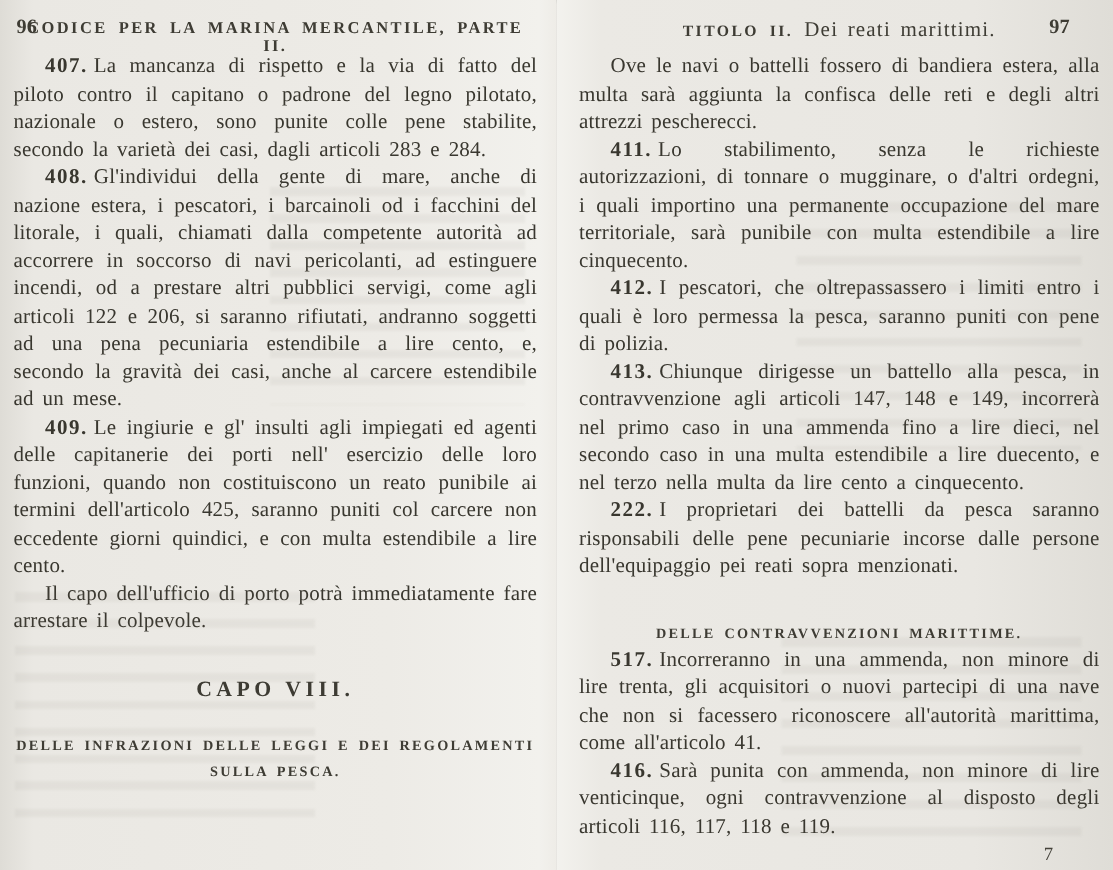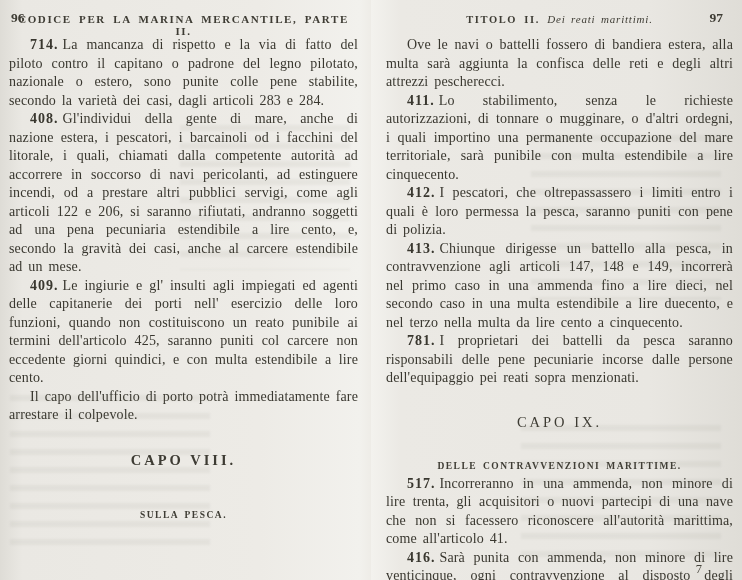--- a/index.html
+++ b/index.html
@@ -22,24 +22,24 @@
     padding:5px 9px 0 15px;
   }
   .edge-top{position:absolute;top:0;left:0;right:0;height:3px;background:linear-gradient(to bottom,rgba(60,58,52,.35),rgba(60,58,52,0));pointer-events:none;}
   .speck{position:absolute;background:#55534c;border-radius:50%;opacity:.55;}
 
   
   .runhead{position:relative;height:19px;margin-top:5px;margin-bottom:7px;
     font-size:11px;letter-spacing:1.6px;word-spacing:3px;font-weight:bold;color:#3e3c34;}
   .runhead .pagenum{position:absolute;top:0;font-size:13.5px;letter-spacing:0;font-weight:bold;}
   .runhead .pagenum.left{left:2px;}
-  .runhead .pagenum.right{right:10px;}
+  .runhead .pagenum.right{right:20px;}
   .runhead .center{display:block;text-align:center;padding-top:3px;}
   .runhead .titolo{font-style:normal;font-size:10.5px;}
-  .runhead .ital{font-style:italic;font-weight:normal;font-size:11px;letter-spacing:.8px;word-spacing:2px;text-transform:none;}
+  .runhead .ital{font-weight:normal;font-size:14px;letter-spacing:.8px;word-spacing:2px;text-transform:none;}
 
   
   .bodytext p{
     margin:0;font-size:14px;line-height:18.5px;text-align:justify;
     word-spacing:2.2px;letter-spacing:.15px;color:#39372f;
   }
   .bodytext p.indent{text-indent:21px;}
   .artnum{font-weight:bold;letter-spacing:1px;margin-right:4px;}
 
   
@@ -80,29 +80,29 @@
   <div class="page page-left">
     <div class="ghost" style="left:180px;top:120px;width:170px;height:150px;"></div>
     <div class="ghost" style="left:10px;top:390px;width:200px;height:160px;"></div>
 
     <div class="runhead">
       <span class="pagenum left">96</span>
       <span class="center">CODICE PER LA MARINA MERCANTILE, PARTE II.</span>
     </div>
 
     <div class="bodytext">
-      <p class="indent"><b class="artnum">714.</b><span>La mancanza di rispetto e la via di fatto del piloto contro il capitano o padrone del legno pilotato, nazionale o estero, sono punite colle pene stabilite, secondo la varietà dei casi, dagli articoli 283 e 284.</span></p>
+      <p class="indent"><b class="artnum">407.</b><span>La mancanza di rispetto e la via di fatto del piloto contro il capitano o padrone del legno pilotato, nazionale o estero, sono punite colle pene stabilite, secondo la varietà dei casi, dagli articoli 283 e 284.</span></p>
       <p class="indent"><b class="artnum">408.</b><span>Gl'individui della gente di mare, anche di nazione estera, i pescatori, i barcainoli od i facchini del litorale, i quali, chiamati dalla competente autorità ad accorrere in soccorso di navi pericolanti, ad estinguere incendi, od a prestare altri pubblici servigi, come agli articoli 122 e 206, si saranno rifiutati, andranno soggetti ad una pena pecuniaria estendibile a lire cento, e, secondo la gravità dei casi, anche al carcere estendibile ad un mese.</span></p>
       <p class="indent"><b class="artnum">409.</b><span>Le ingiurie e gl' insulti agli impiegati ed agenti delle capitanerie dei porti nell' esercizio delle loro funzioni, quando non costituiscono un reato punibile ai termini dell'articolo 425, saranno puniti col carcere non eccedente giorni quindici, e con multa estendibile a lire cento.</span></p>
       <p class="indent"><span>Il capo dell'ufficio di porto potrà immediatamente fare arrestare il colpevole.</span></p>
 
       <h2 class="capo sp-l-capo">CAPO VIII.</h2>
 
       <h3 class="sect sp-l-sect">
-        <br>
+        <span>DELLE INFRAZIONI DELLE LEGGI E DEI REGOLAMENTI</span><br>
         <span>SULLA PESCA.</span>
       </h3>
 
       <p class="indent sp-l-after"></p>
     </div>
   </div>
 
   <div class="page page-right">
     <div class="ghost" style="left:160px;top:130px;width:190px;height:170px;"></div>
     <div class="ghost" style="left:150px;top:420px;width:200px;height:140px;"></div>
@@ -113,23 +113,22 @@
         <span class="ital">Dei reati marittimi.</span>
       </span>
       <span class="pagenum right">97</span>
     </div>
 
     <div class="bodytext">
       <p class="indent"><span>Ove le navi o battelli fossero di bandiera estera, alla multa sarà aggiunta la confisca delle reti e degli altri attrezzi pescherecci.</span></p>
       <p class="indent"><b class="artnum">411.</b><span>Lo stabilimento, senza le richieste autorizzazioni, di tonnare o mugginare, o d'altri ordegni, i quali importino una permanente occupazione del mare territoriale, sarà punibile con multa estendibile a lire cinquecento.</span></p>
       <p class="indent"><b class="artnum">412.</b><span>I pescatori, che oltrepassassero i limiti entro i quali è loro permessa la pesca, saranno puniti con pene di polizia.</span></p>
       <p class="indent"><b class="artnum">413.</b><span>Chiunque dirigesse un battello alla pesca, in contravvenzione agli articoli 147, 148 e 149, incorrerà nel primo caso in una ammenda fino a lire dieci, nel secondo caso in una multa estendibile a lire duecento, e nel terzo nella multa da lire cento a cinquecento.</span></p>
-      <p class="indent"><b class="artnum">781.</b><span>I proprietari dei battelli da pesca saranno risponsabili delle pene pecuniarie incorse dalle persone dell'equipaggio pei reati sopra menzionati.</span></p>
+      <p class="indent"><b class="artnum">222.</b><span>I proprietari dei battelli da pesca saranno risponsabili delle pene pecuniarie incorse dalle persone dell'equipaggio pei reati sopra menzionati.</span></p>
 
-      <h2 class="capo sp-r-capo">CAPO IX.</h2>
 
       <h3 class="sect sp-r-sect">DELLE CONTRAVVENZIONI MARITTIME.</h3>
 
       <p class="indent sp-r-after"><b class="artnum">517.</b><span>Incorreranno in una ammenda, non minore di lire trenta, gli acquisitori o nuovi partecipi di una nave che non si facessero riconoscere all'autorità marittima, come all'articolo 41.</span></p>
       <p class="indent"><b class="artnum">416.</b><span>Sarà punita con ammenda, non minore di lire venticinque, ogni contravvenzione al disposto degli articoli 116, 117, 118 e 119.</span></p>
 
     </div>
 
     <div class="sig">7</div>
   </div>

